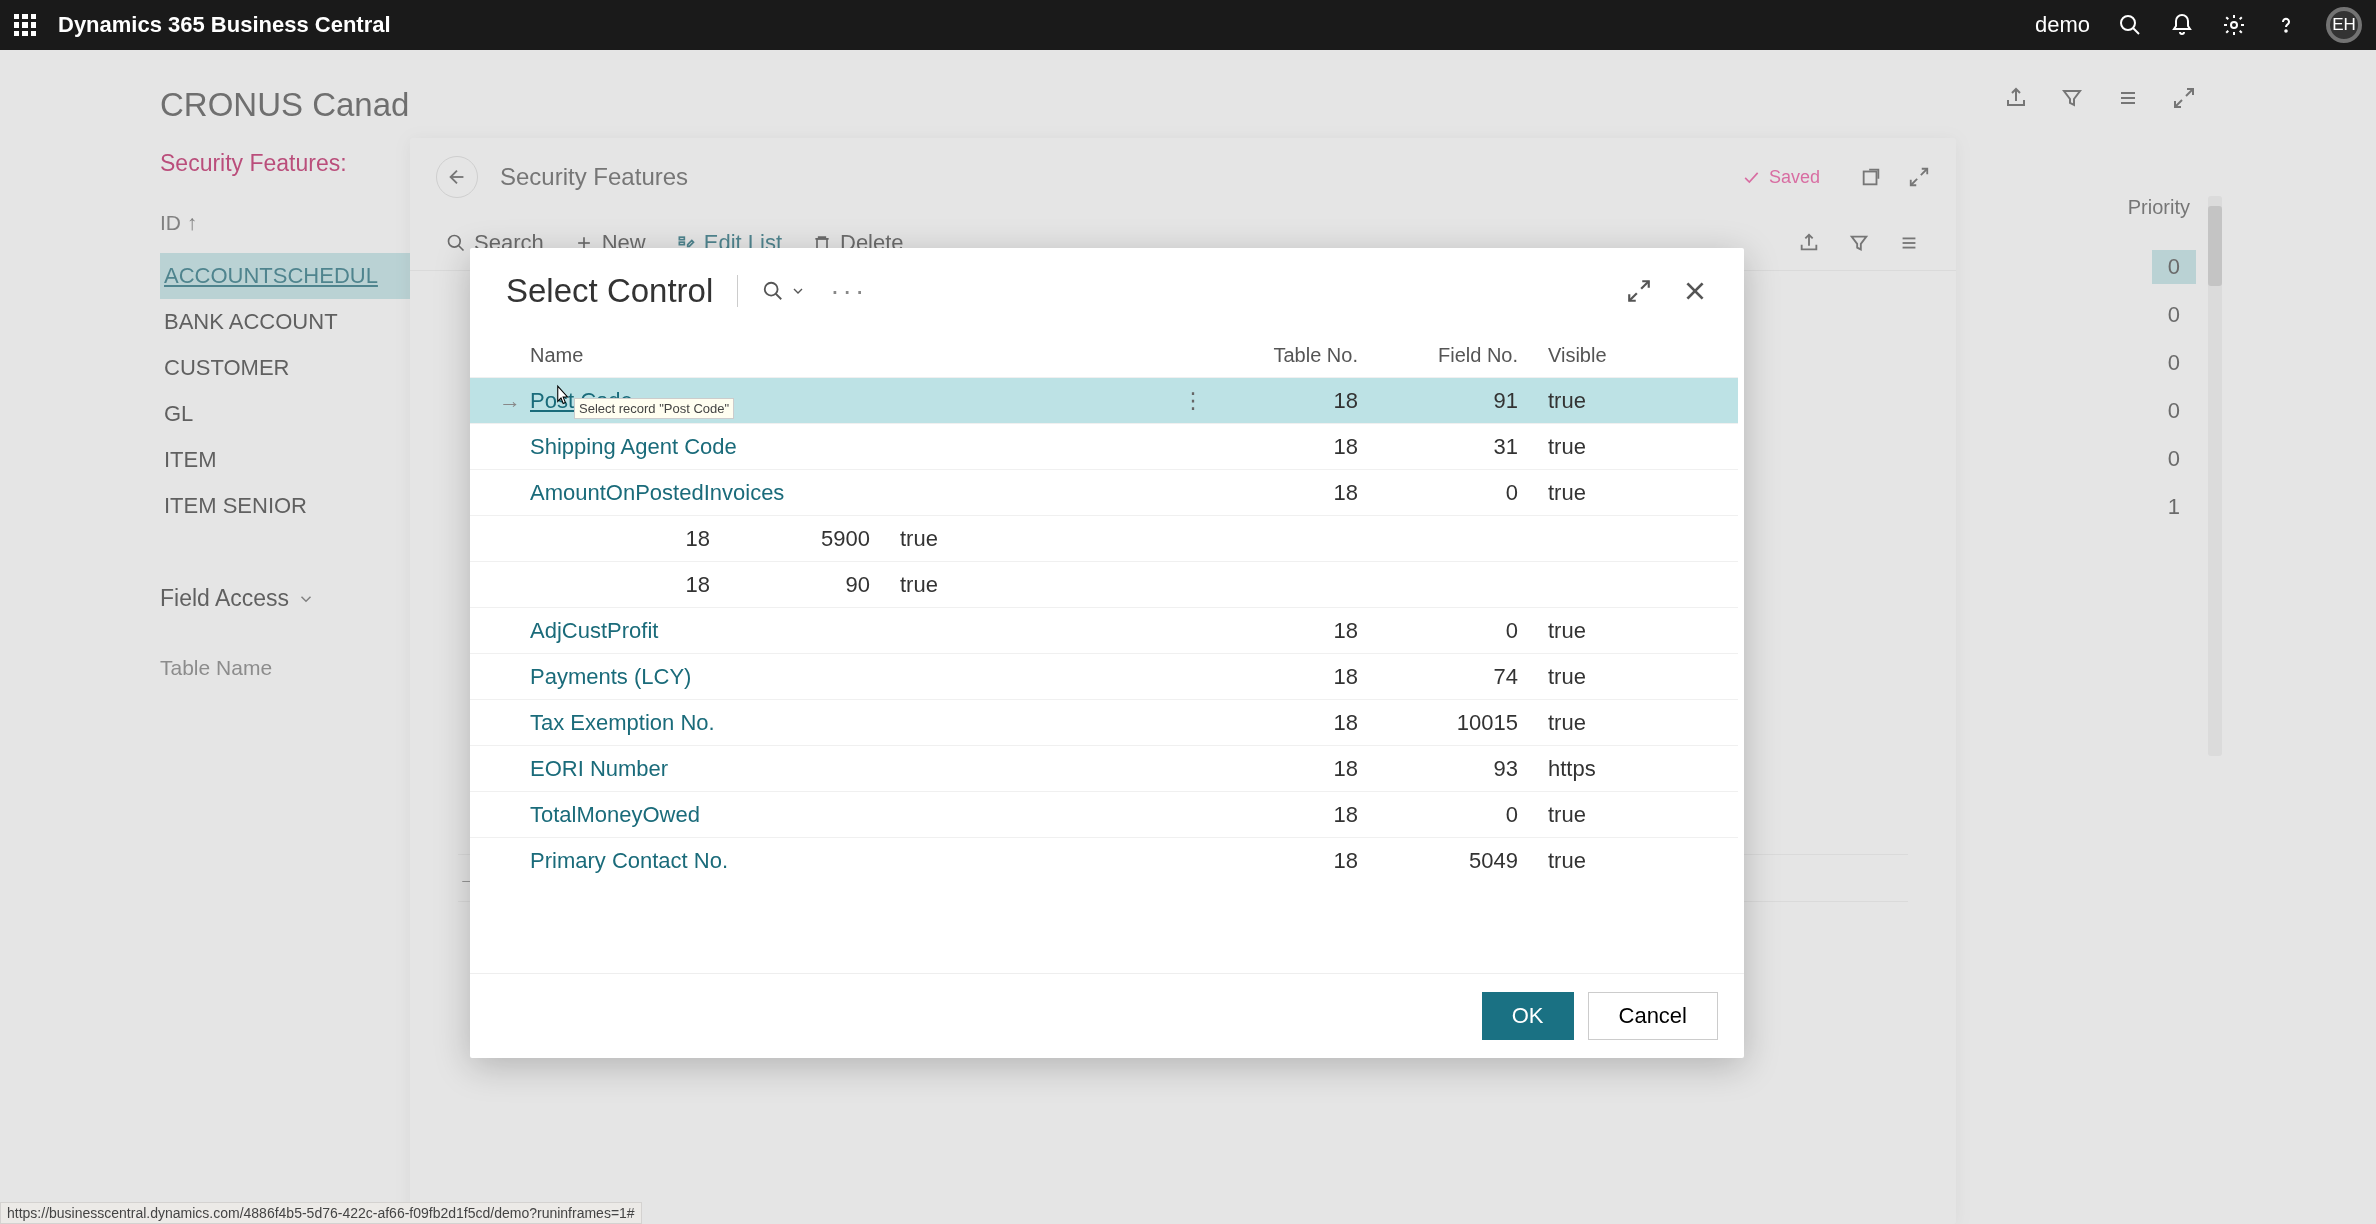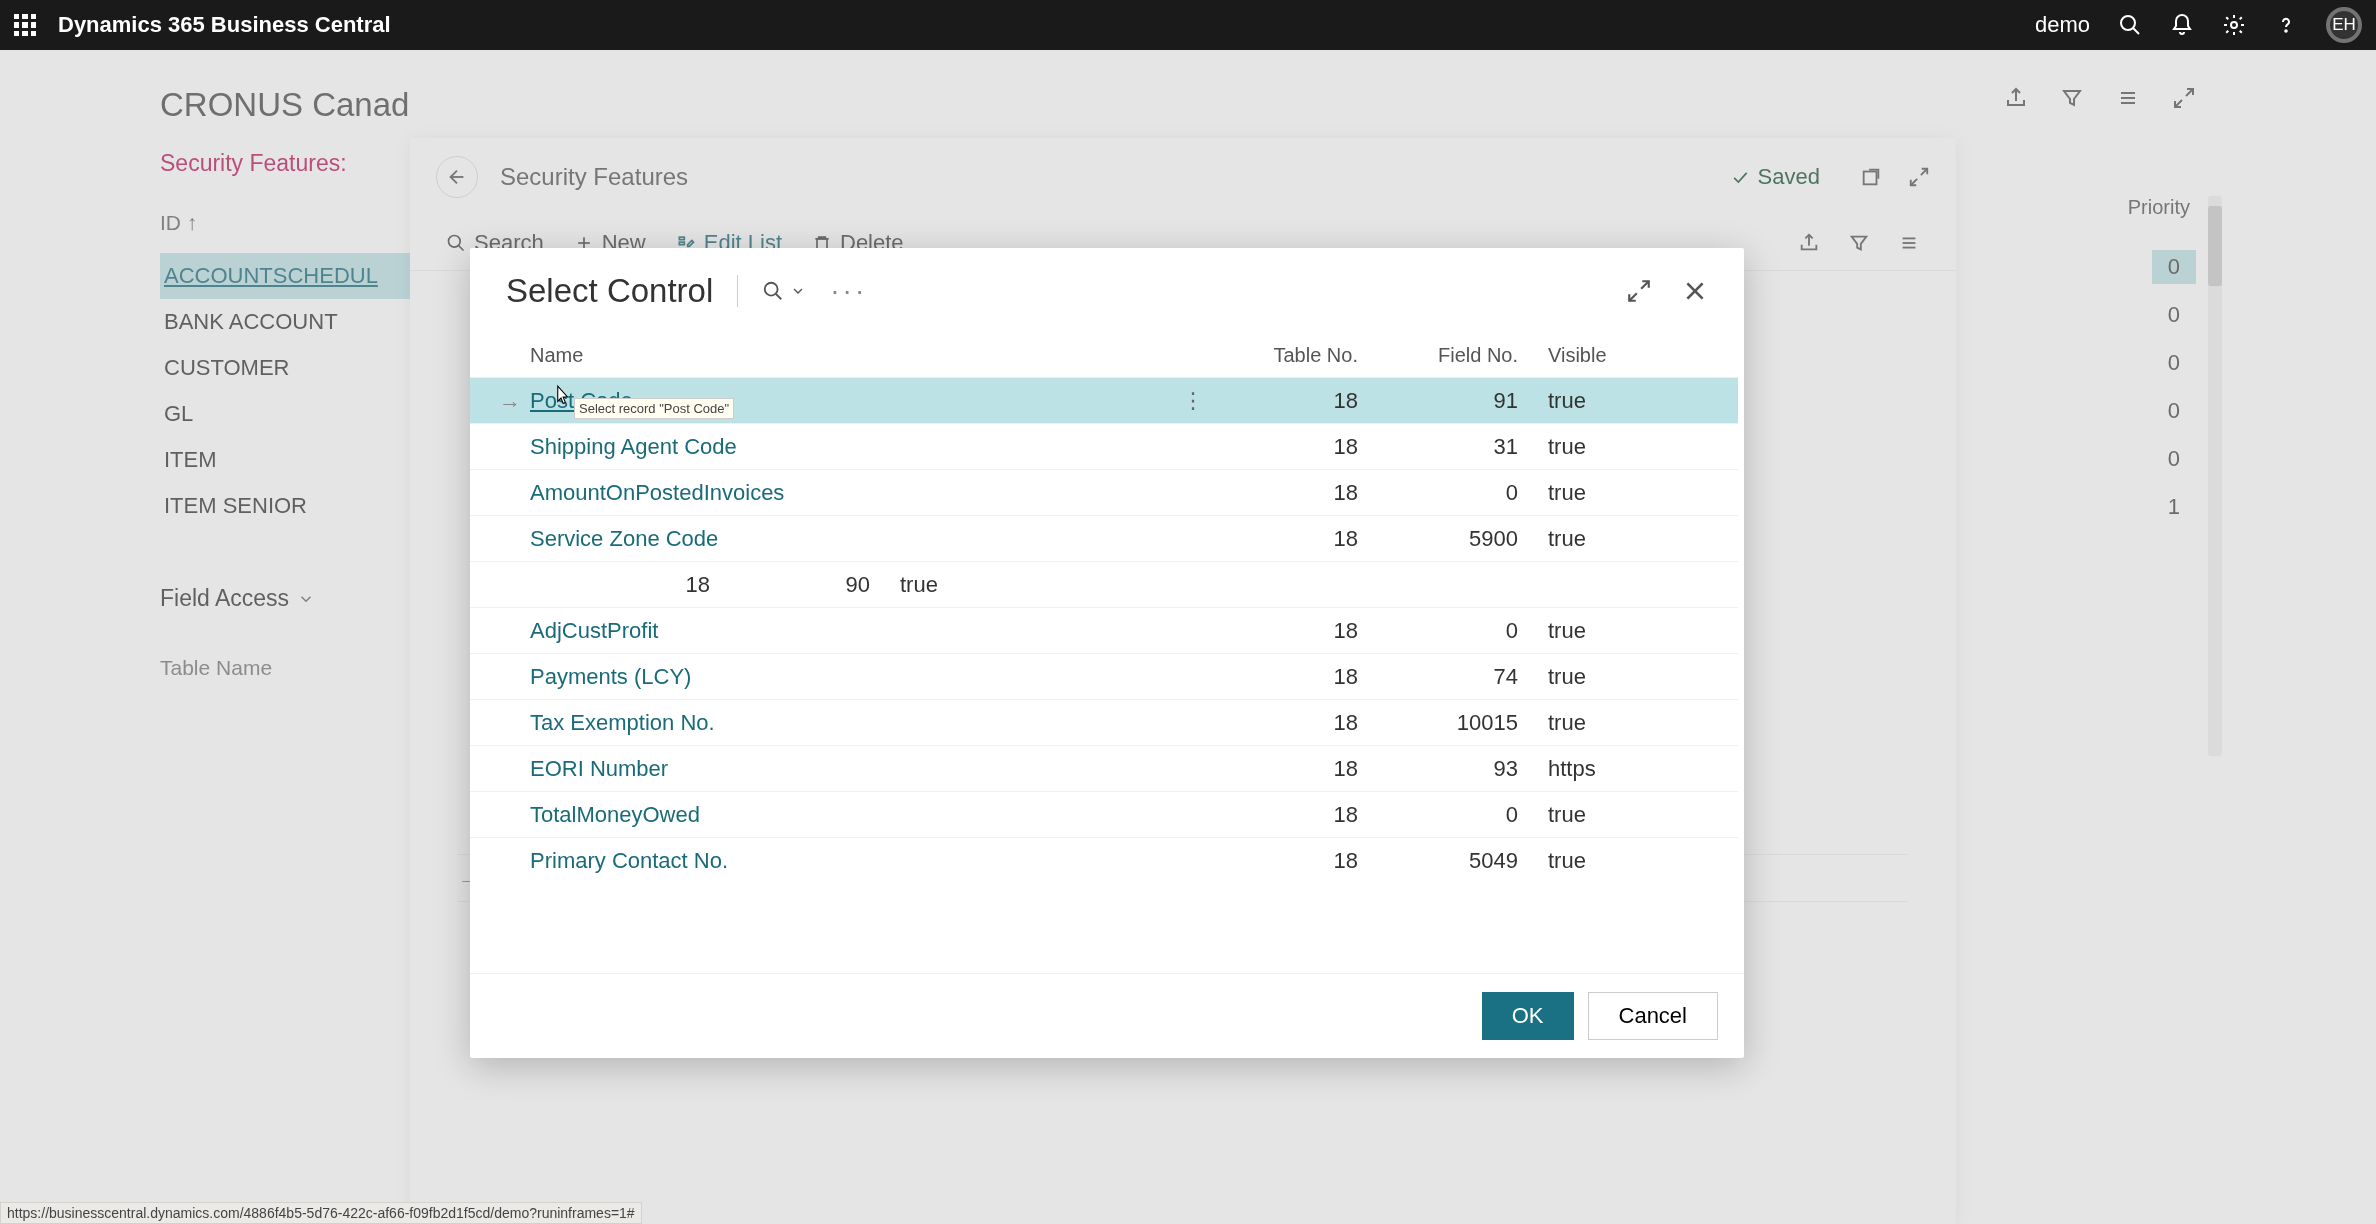--- a/index.html
+++ b/index.html
@@ -36,21 +36,21 @@
 .bg-prio-row { text-align:right; font-size:22px; color:#444; padding:4px 16px; }
 .bg-prio-row.sel { background:#bde2e5; }
 .bg-scroll { position:absolute; right:-6px; top:110px; width:14px; height:560px; background:#f0f0f0; border-radius:3px; }
 .bg-scroll-thumb { width:100%; height:80px; background:#ccc; border-radius:3px; margin-top:10px; }
 
 
 .card { position: absolute; left: 410px; top: 88px; right: 420px; bottom: 0; background: #fff; box-shadow: 0 2px 18px rgba(0,0,0,0.08); border-radius: 3px; }
 .card-hdr { display: flex; align-items: center; padding: 18px 26px; gap: 22px; }
 .back-btn { width: 42px; height: 42px; border-radius: 50%; border: 1px solid #ddd; color: #555; display: flex; align-items: center; justify-content: center; }
 .card-title { font-size: 24px; color: #555; flex: 1; }
-.saved { font-size: 22px; color: #14532d; margin-right: 18px; display:flex; align-items:center; gap:8px; }
+.saved { font-size: 18px; color: #ec4899; margin-right: 18px; display:flex; align-items:center; gap:8px; }
 .card-hdr-icons { display:flex; gap:26px; color:#555; }
 
 .card-toolbar { display:flex; align-items:center; padding: 14px 36px; gap: 30px; border-bottom: 1px solid #eee; }
 .tb-btn { display:flex; align-items:center; gap:8px; font-size: 22px; color: #444; }
 .tb-btn.active { color: #1a6b7a; }
 .tb-spacer { flex:1; }
 .tb-right { display:flex; gap:28px; color:#555; }
 
 .card-below { padding: 0 48px; }
 .card-below-hdr { display:flex; padding: 14px 0 6px 0; font-size:20px; color:#555; }
@@ -371,21 +371,20 @@
         <div class="m-row">
           <span class="rarrow">→</span>
           <span class="col-name"><a>AmountOnPostedInvoices</a></span>
           <span class="rmore">⋮</span>
           <span class="col-tno">18</span>
           <span class="col-fno">0</span>
           <span class="col-vis">true</span>
         </div>
         <div class="m-row">
           <span class="rarrow">→</span>
-          <span class="col-name"><a>Service Zone Code</a></span>
           <span class="rmore">⋮</span>
           <span class="col-tno">18</span>
           <span class="col-fno">5900</span>
           <span class="col-vis">true</span>
         </div>
         <div class="m-row">
           <span class="rarrow">→</span>
           <span class="rmore">⋮</span>
           <span class="col-tno">18</span>
           <span class="col-fno">90</span>

